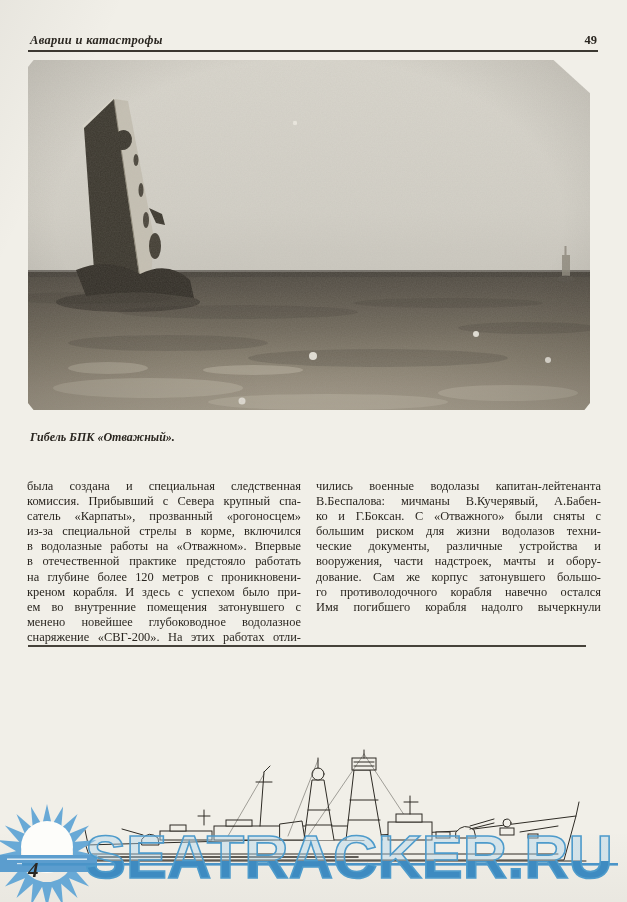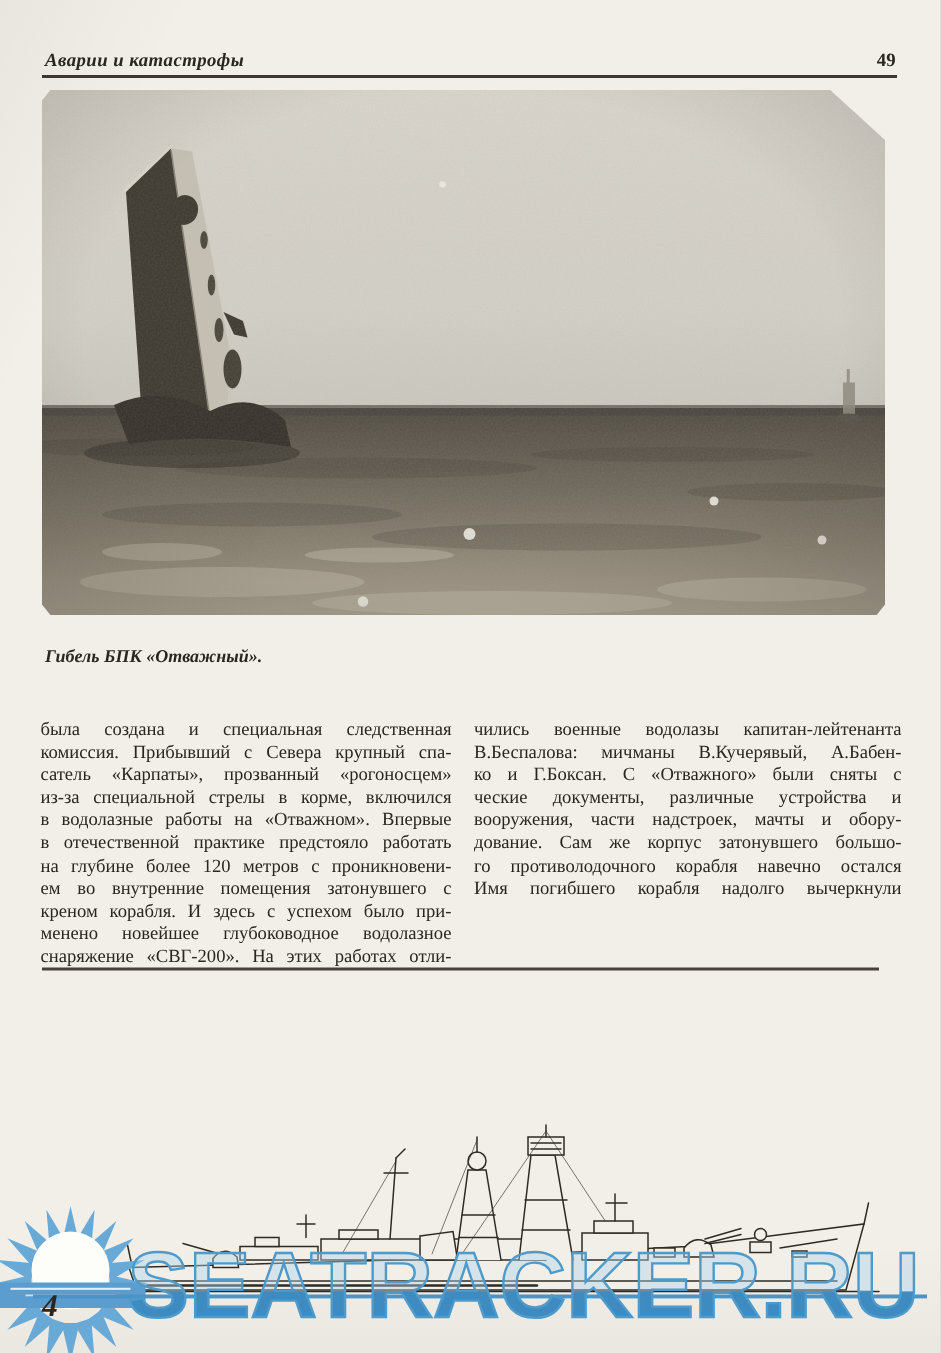--- a/index.html
+++ b/index.html
@@ -128,29 +128,30 @@
   <div class="caption">Гибель БПК «Отважный».</div>
 
   <div class="col col-left">
       <div class="tline">была создана и специальная следственная</div>
       <div class="tline">комиссия. Прибывший с Севера крупный спа-</div>
       <div class="tline">сатель «Карпаты», прозванный «рогоносцем»</div>
       <div class="tline">из-за специальной стрелы в корме, включился</div>
       <div class="tline">в водолазные работы на «Отважном». Впервые</div>
       <div class="tline">в отечественной практике предстояло работать</div>
       <div class="tline">на глубине более 120 метров с проникновени-</div>
+      <div class="tline">креном корабля. И здесь с успехом было при-</div>
       <div class="tline">ем во внутренние помещения затонувшего с</div>
-      <div class="tline">креном корабля. И здесь с успехом было при-</div>
       <div class="tline">менено новейшее глубоководное водолазное</div>
       <div class="tline">снаряжение «СВГ-200». На этих работах отли-</div>
     </div>
   <div class="col col-right">
       <div class="tline">чились военные водолазы капитан-лейтенанта</div>
       <div class="tline">В.Беспалова: мичманы В.Кучерявый, А.Бабен-</div>
       <div class="tline">ко и Г.Боксан. С «Отважного» были сняты с</div>
+      <div class="tline">большим риском для жизни водолазов техни-</div>
       <div class="tline">ческие документы, различные устройства и</div>
       <div class="tline">вооружения, части надстроек, мачты и обору-</div>
       <div class="tline">дование. Сам же корпус затонувшего большо-</div>
       <div class="tline">го противолодочного корабля навечно остался</div>
       <div class="tline">Имя погибшего корабля надолго вычеркнули</div>
     </div>
 
   <div class="divider"></div>
 
   <svg class="shipsvg" width="540" height="120" viewBox="0 0 540 120">

